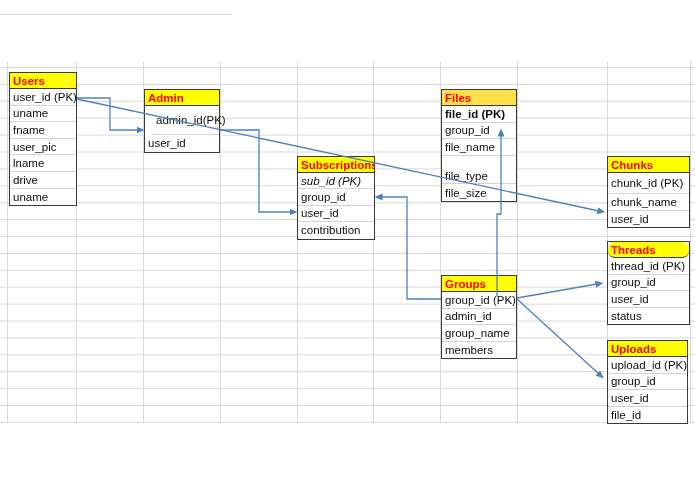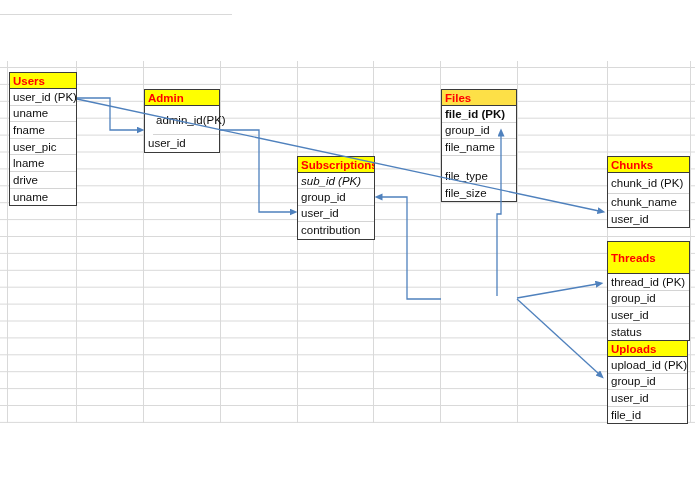--- a/index.html
+++ b/index.html
@@ -113,22 +113,29 @@
         <div class="er-field" style="height: 16.6px; color: rgb(13, 13, 13); border-bottom-color: rgb(212, 212, 212);">file_name</div>
         <div class="er-field" style="height: 16.6px; color: rgb(13, 13, 13); border-bottom-color: rgb(212, 212, 212); margin-top: 12px;">file_type</div>
         <div class="er-field" style="height: 16.6px; color: rgb(13, 13, 13); border-bottom-color: rgb(212, 212, 212);">file_size</div>
       </div>
       <div class="er-table" style="left: 607px; top: 156px; width: 83px; border-color: rgb(58, 58, 58);">
         <div class="er-header" style="height: 16px; background: rgb(255, 255, 0); color: rgb(255, 0, 0); border-bottom-color: rgb(58, 58, 58);">Chunks</div>
         <div class="er-field" style="height: 21px; color: rgb(13, 13, 13); border-bottom-color: rgb(212, 212, 212);">chunk_id (PK)</div>
         <div class="er-field" style="height: 16.6px; color: rgb(13, 13, 13); border-bottom-color: rgb(212, 212, 212); text-align: right;">chunk_name</div>
         <div class="er-field" style="height: 16.6px; color: rgb(13, 13, 13); border-bottom-color: rgb(212, 212, 212);">user_id</div>
       </div>
+      <div class="er-table" style="left: 441px; top: 275px; width: 76px; border-color: rgb(58, 58, 58);">
+        <div class="er-header" style="height: 16px; background: rgb(255, 255, 0); color: rgb(255, 0, 0); border-bottom-color: rgb(58, 58, 58);">Groups</div>
+        <div class="er-field" style="height: 16.6px; color: rgb(13, 13, 13); border-bottom-color: rgb(212, 212, 212);">group_id (PK)</div>
+        <div class="er-field" style="height: 16.6px; color: rgb(13, 13, 13); border-bottom-color: rgb(212, 212, 212);">admin_id</div>
+        <div class="er-field" style="height: 16.6px; color: rgb(13, 13, 13); border-bottom-color: rgb(212, 212, 212);">group_name</div>
+        <div class="er-field" style="height: 16.6px; color: rgb(13, 13, 13); border-bottom-color: rgb(212, 212, 212);">members</div>
+      </div>
       <div class="er-table" style="left: 607px; top: 241px; width: 83px; border-color: rgb(58, 58, 58);">
-        <div class="er-header" style="height: 32px; background: rgb(255, 255, 0); color: rgb(255, 0, 0); border-bottom-color: rgb(58, 58, 58);">Threads</div>
+        <div class="er-header" style="height: 16px; background: rgb(255, 255, 0); color: rgb(255, 0, 0); border-bottom-color: rgb(58, 58, 58); border-radius: 7px;">Threads</div>
         <div class="er-field" style="height: 16.6px; color: rgb(13, 13, 13); border-bottom-color: rgb(212, 212, 212);">thread_id (PK)</div>
         <div class="er-field" style="height: 16.6px; color: rgb(13, 13, 13); border-bottom-color: rgb(212, 212, 212);">group_id</div>
         <div class="er-field" style="height: 16.6px; color: rgb(13, 13, 13); border-bottom-color: rgb(212, 212, 212);">user_id</div>
         <div class="er-field" style="height: 16.6px; color: rgb(13, 13, 13); border-bottom-color: rgb(212, 212, 212);">status</div>
       </div>
       <div class="er-table" style="left: 607px; top: 340px; width: 81px; border-color: rgb(58, 58, 58);">
         <div class="er-header" style="height: 16px; background: rgb(255, 255, 0); color: rgb(255, 0, 0); border-bottom-color: rgb(58, 58, 58);">Uploads</div>
         <div class="er-field" style="height: 16.6px; color: rgb(13, 13, 13); border-bottom-color: rgb(212, 212, 212);">upload_id (PK)</div>
         <div class="er-field" style="height: 16.6px; color: rgb(13, 13, 13); border-bottom-color: rgb(212, 212, 212);">group_id</div>
         <div class="er-field" style="height: 16.6px; color: rgb(13, 13, 13); border-bottom-color: rgb(212, 212, 212);">user_id</div>

